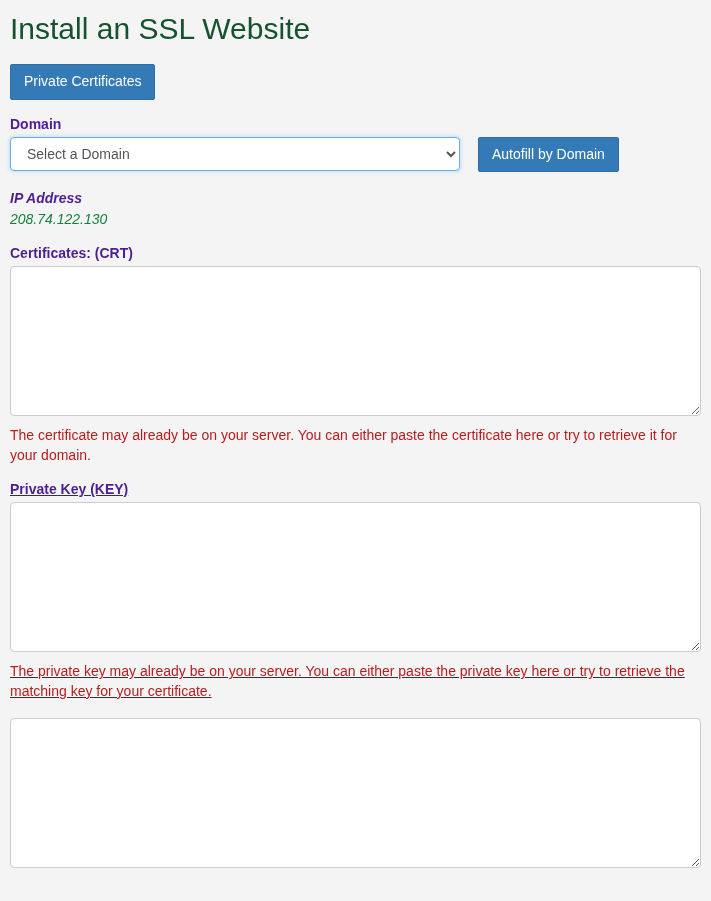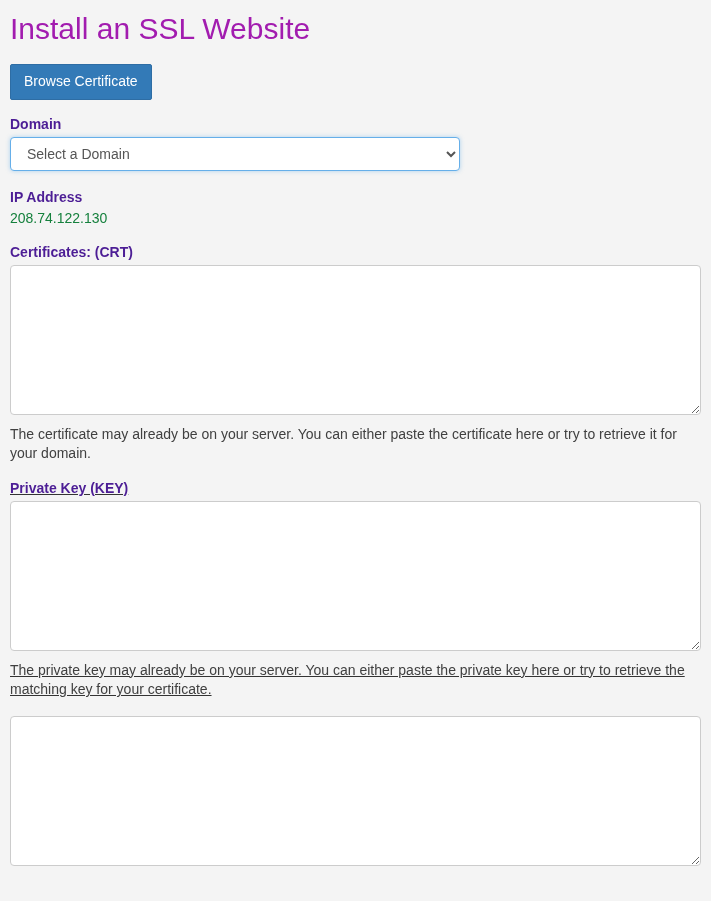--- a/index.html
+++ b/index.html
@@ -10,21 +10,21 @@
     body {
       font-family: -apple-system, BlinkMacSystemFont, "Segoe UI", "Helvetica Neue", Arial, sans-serif;
       background-color: #f4f4f4;
       padding: 8px 10px;
       width: 711px;
       color: #333;
     }
     h1 {
       font-size: 30px;
       font-weight: 400;
-      color: #a21caf;
+      color: #14532d;
       margin-bottom: 18px;
       margin-top: 4px;
     }
     .btn {
       display: inline-block;
       padding: 7px 13px;
       font-size: 14px;
       font-weight: 400;
       line-height: 1.4;
       text-align: center;
@@ -80,47 +80,49 @@
       border: 1px solid #ccc;
       border-radius: 4px;
       resize: both;
       font-family: inherit;
     }
     textarea.crt { height: 150px; }
     textarea.key { height: 150px; }
     textarea.cabundle { height: 150px; }
     .help-text {
       font-size: 14px;
-      color: #404040;
+      color: #b91c1c;
       margin-top: 6px;
       line-height: 1.4;
     }
     .section-spacer {
       text-decoration: underline;
     }
     .ip-section {
       margin-top: 18px;
       margin-bottom: 18px;
+      font-style: italic;
     }
   </style>
 </head>
 <body>
 
 <h1>Install an SSL Website</h1>
 
 <div class="form-group">
-  <button class="btn btn-primary">Browse Certificate</button>
+  <button class="btn btn-primary">Private Certificates</button>
 </div>
 
 <div class="form-group">
   <label class="label">Domain</label>
   <div class="domain-row">
     <select class="select-control">
       <option>Select a Domain</option>
     </select>
+    <button class="btn btn-primary">Autofill by Domain</button>
   </div>
 </div>
 
 <div class="ip-section">
   <div class="label">IP Address</div>
   <div class="static-value">208.74.122.130</div>
 </div>
 
 <div class="form-group">
   <label class="label">Certificates: (CRT)</label>

